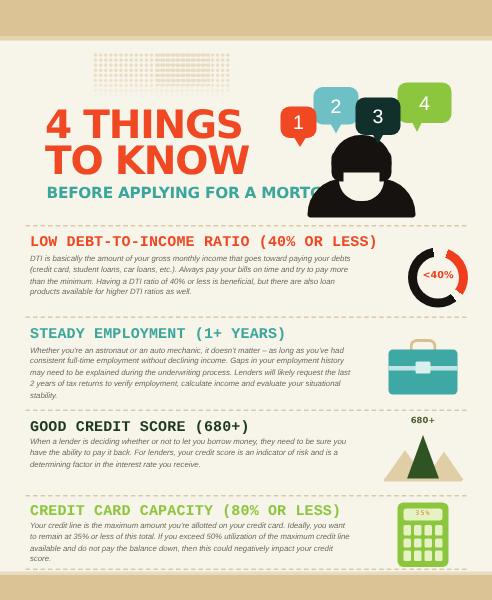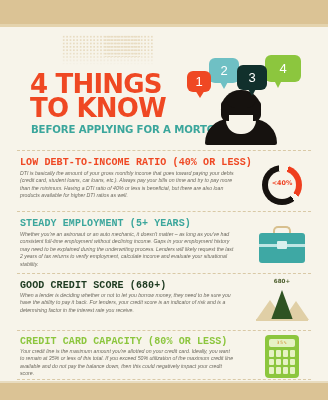--- a/index.html
+++ b/index.html
@@ -190,29 +190,29 @@
 
 <div class="divider" style="top:150px"></div>
 <div class="divider" style="top:211px"></div>
 <div class="divider" style="top:273px"></div>
 <div class="divider" style="top:330px"></div>
 <div class="divider" style="top:379px"></div>
 
 <div class="section">
   <div class="sec-head" style="top:157px; color:#ef4823">LOW DEBT-TO-INCOME RATIO (40% OR LESS)</div>
   <div class="sec-body" style="top:170px">DTI is basically the amount of your gross monthly income that goes toward paying your debts (credit card, student loans, car loans, etc.). Always pay your bills on time and try to pay more than the minimum. Having a DTI ratio of 40% or less is beneficial, but there are also loan products available for higher DTI ratios as well.</div>
-  <div class="icon-box" style="left:254px; top:163px">
+  <div class="icon-box" style="left:264px; top:163px">
     <div class="donut"></div>
     <div class="donut-hole"></div>
     <div class="donut-lbl">&lt;40%</div>
   </div>
 </div>
 
 <div class="section">
-  <div class="sec-head" style="top:218px; color:#3ba69c">STEADY EMPLOYMENT (5+ YEARS)</div>
+  <div class="sec-head" style="top:218px; color:#3ba69c">STEADY EMPLOYMENT (1+ YEARS)</div>
   <div class="sec-body" style="top:231px">Whether you're an astronaut or an auto mechanic, it doesn't matter – as long as you've had consistent full-time employment without declining income. Gaps in your employment history may need to be explained during the underwriting process. Lenders will likely request the last 2 years of tax returns to verify employment, calculate income and evaluate your situational stability.</div>
   <div class="icon-box" style="left:252px; top:224px">
     <div class="bc-handle"></div>
     <div class="bc-body"></div>
     <div class="bc-strap"></div>
     <div class="bc-latch"></div>
   </div>
 </div>
 
 <div class="section">

